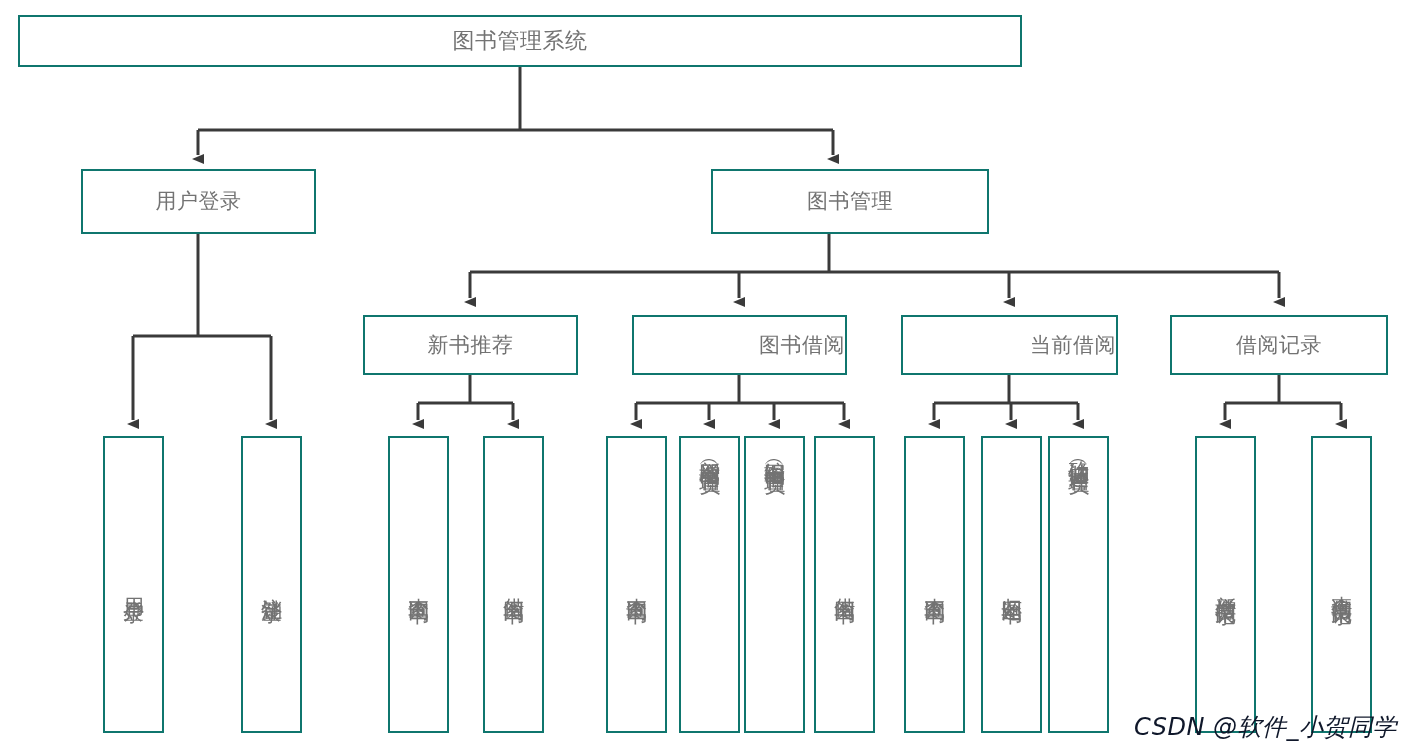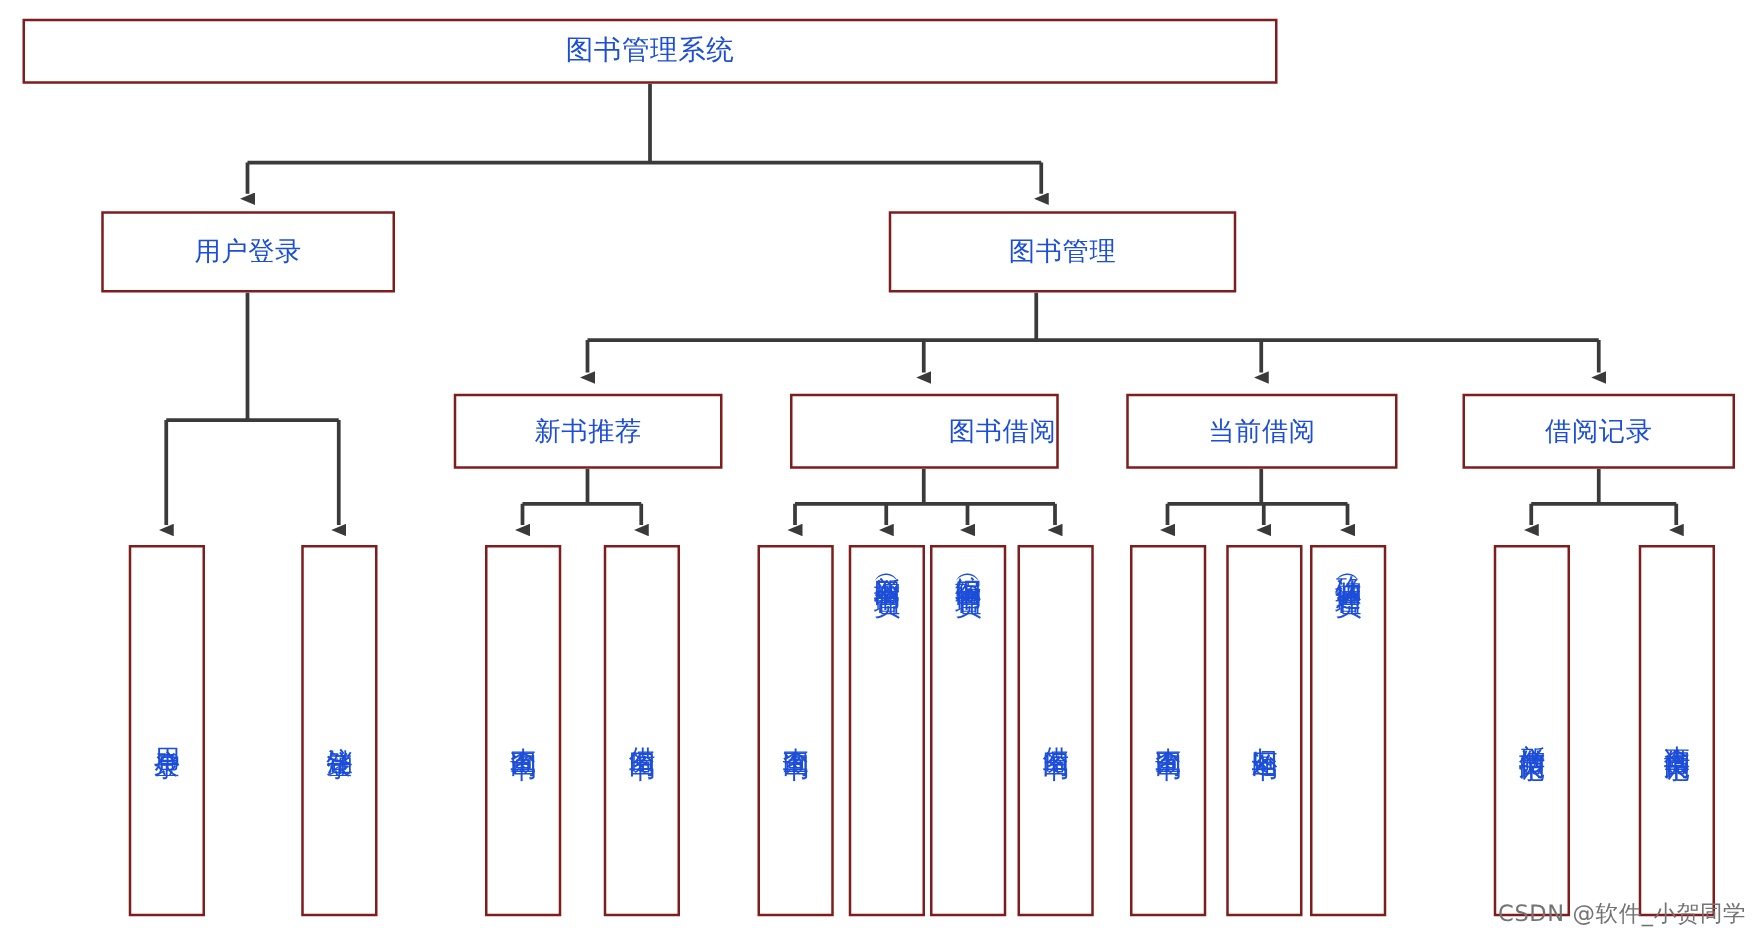--- a/index.html
+++ b/index.html
@@ -21,26 +21,26 @@
     position: absolute;
     left: 0;
     top: 0;
     width: 1405px;
     height: 747px;
     pointer-events: none;
   }
   .node {
     position: absolute;
     box-sizing: border-box;
-    border: 2px solid #7f1d1d;
+    border: 2px solid #0f766e;
     background: #ffffff;
     display: flex;
     align-items: center;
     justify-content: center;
-    color: #1d4ed8;
+    color: #737373;
   }
   .node .label {
     font-size: 21px;
     line-height: 1.15;
     letter-spacing: 0.5px;
     white-space: nowrap;
   }
   .node.root .label { font-size: 22px; }
   .node.vert {
     align-items: flex-start;
@@ -56,24 +56,25 @@
     white-space: nowrap;
   }
   .node.vert.centered {
     align-items: center;
     padding-top: 0;
   }
   .watermark {
     position: absolute;
     right: 8px;
     bottom: 4px;
-    font-size: 18px;
-    color: #737373;
+    font-size: 24px;
+    color: #0f172a;
     letter-spacing: 0.5px;
     white-space: nowrap;
+    font-style: italic;
   }
 </style>
 </head>
 <body>
 
 <div id="canvas">
 
   <svg class="edges" viewBox="0 0 1405 747">
     <defs>
       <marker id="arrow" markerWidth="10" markerHeight="12" refX="1" refY="6" orient="auto" markerUnits="userSpaceOnUse">
@@ -134,21 +135,21 @@
   <div class="node" style="left:711px; top:169px; width:278px; height:65px;">
     <span class="label">图书管理</span>
   </div>
 
   <div class="node" style="left:363px; top:315px; width:215px; height:60px;">
     <span class="label">新书推荐</span>
   </div>
   <div class="node" style="left:632px; top:315px; width:215px; height:60px;justify-content:flex-end;">
     <span class="label">图书借阅</span>
   </div>
-  <div class="node" style="left:901px; top:315px; width:217px; height:60px;">
+  <div class="node" style="left:901px; top:315px; width:217px; height:60px;justify-content:flex-end;">
     <span class="label">当前借阅</span>
   </div>
   <div class="node" style="left:1170px; top:315px; width:218px; height:60px;">
     <span class="label">借阅记录</span>
   </div>
 
   <div class="node vert centered" style="left:103px; top:436px; width:61px; height:297px;">
     <span class="label">用户登录</span>
   </div>
   <div class="node vert centered" style="left:241px; top:436px; width:61px; height:297px;">

